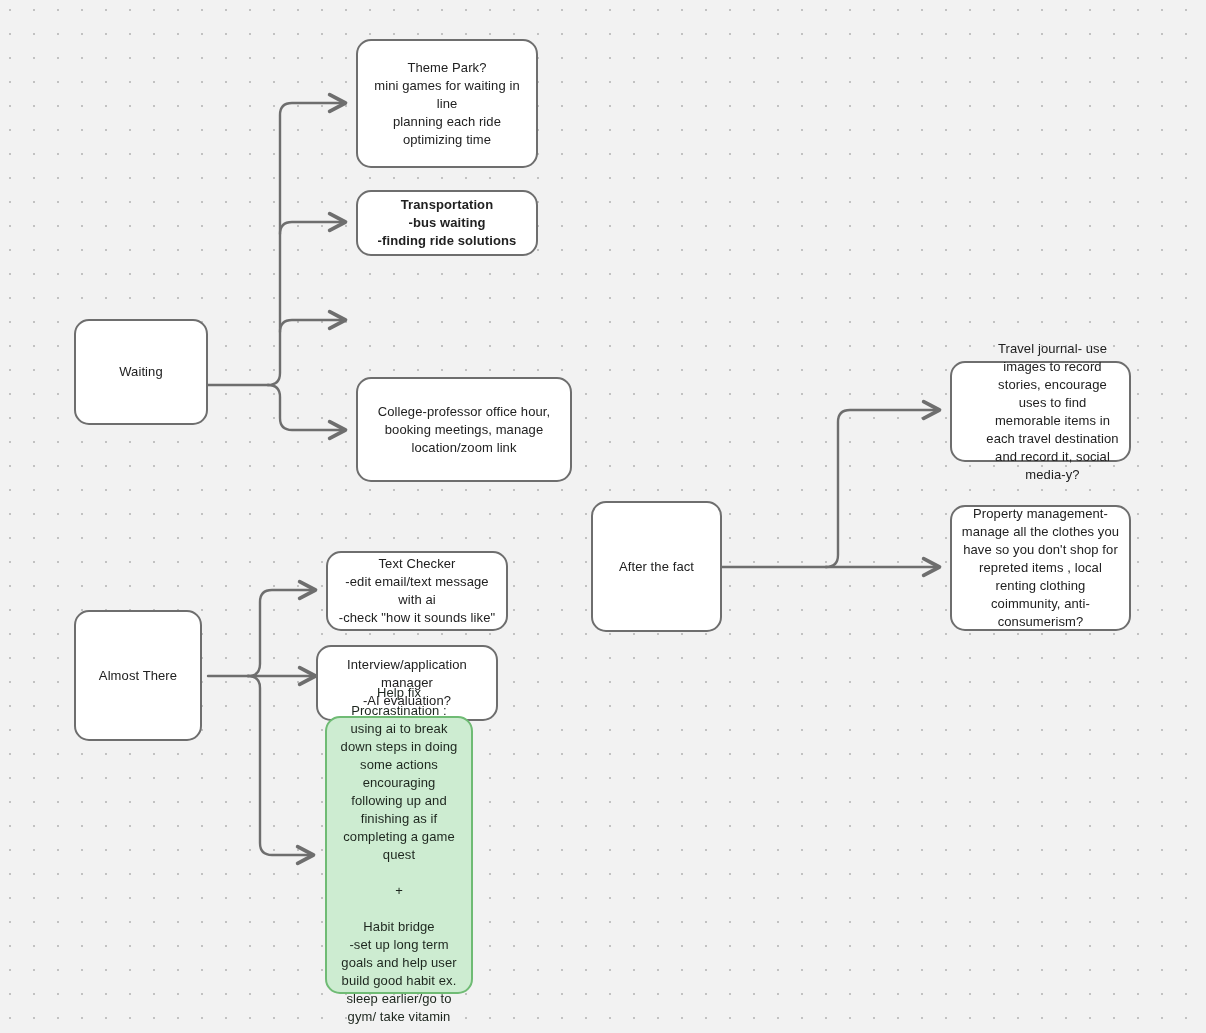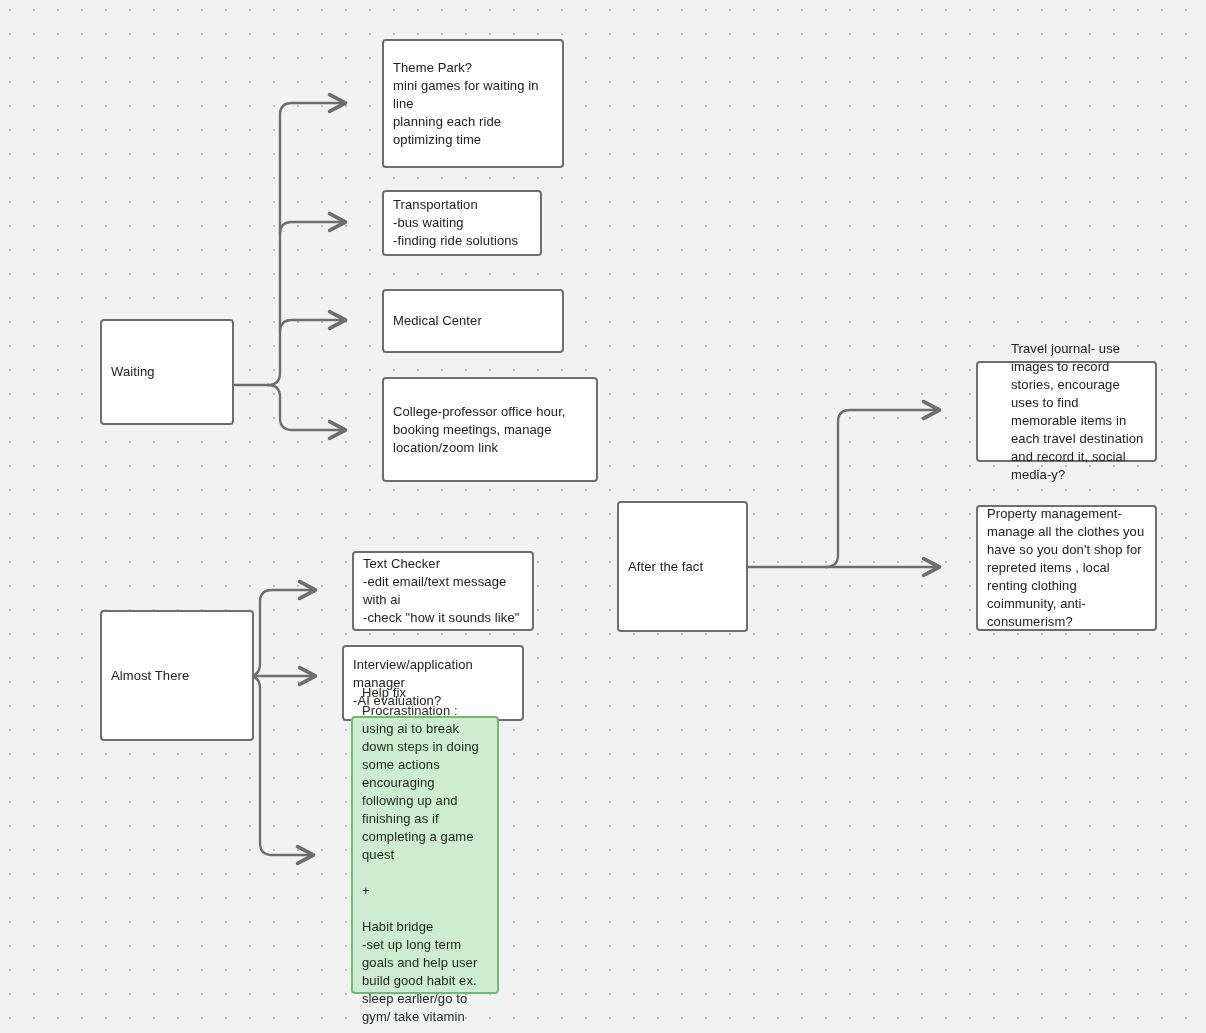--- a/index.html
+++ b/index.html
@@ -29,31 +29,31 @@
     top: 0;
     width: 1206px;
     height: 1033px;
     pointer-events: none;
   }
   .node {
     position: absolute;
     box-sizing: border-box;
     background: #ffffff;
     border: 2px solid #6e6e6e;
-    border-radius: 4px;
+    border-radius: 15px;
     display: flex;
     align-items: center;
     justify-content: center;
     padding: 6px 9px;
     color: #212121;
     font-size: 13px;
     line-height: 18px;
+    text-align: center;
     white-space: pre-line;
     letter-spacing: 0.1px;
-    margin-left: 26px;
   }
   .node.green {
     background: #cdecd1;
     border-color: #6fbb74;
     color: #1d261e;
   }
   .node .label {
     display: block;
     width: 100%;
     white-space: pre-line;
@@ -103,35 +103,32 @@
     <span class="label">Waiting</span>
   </div>
 
   <div class="node" style="left:356px; top:39px; width:182px; height:129px;">
     <span class="label">Theme Park?
 mini games for waiting in line
 planning each ride
 optimizing time</span>
   </div>
 
-  <div class="node" style="left:356px; top:190px; width:160px; height:66px;">
+  <div class="node" style="left:356px; top:190px; width:182px; height:66px;font-weight:bold;">
     <span class="label">Transportation
 -bus waiting
 -finding ride solutions</span>
   </div>
 
-  <div class="node" style="left:356px; top:289px; width:182px; height:64px;">
-    <span class="label">Medical Center</span>
-  </div>
 
   <div class="node" style="left:356px; top:377px; width:216px; height:105px;">
     <span class="label">College-professor office hour, booking meetings, manage location/zoom link</span>
   </div>
 
-  <div class="node" style="left:74px; top:610px; width:154px; height:131px;">
+  <div class="node" style="left:74px; top:610px; width:128px; height:131px;">
     <span class="label">Almost There</span>
   </div>
 
   <div class="node" style="left:326px; top:551px; width:182px; height:80px;">
     <span class="label">Text Checker
 -edit email/text message with ai
 -check "how it sounds like"</span>
   </div>
 
   <div class="node" style="left:316px; top:645px; width:182px; height:76px;">

